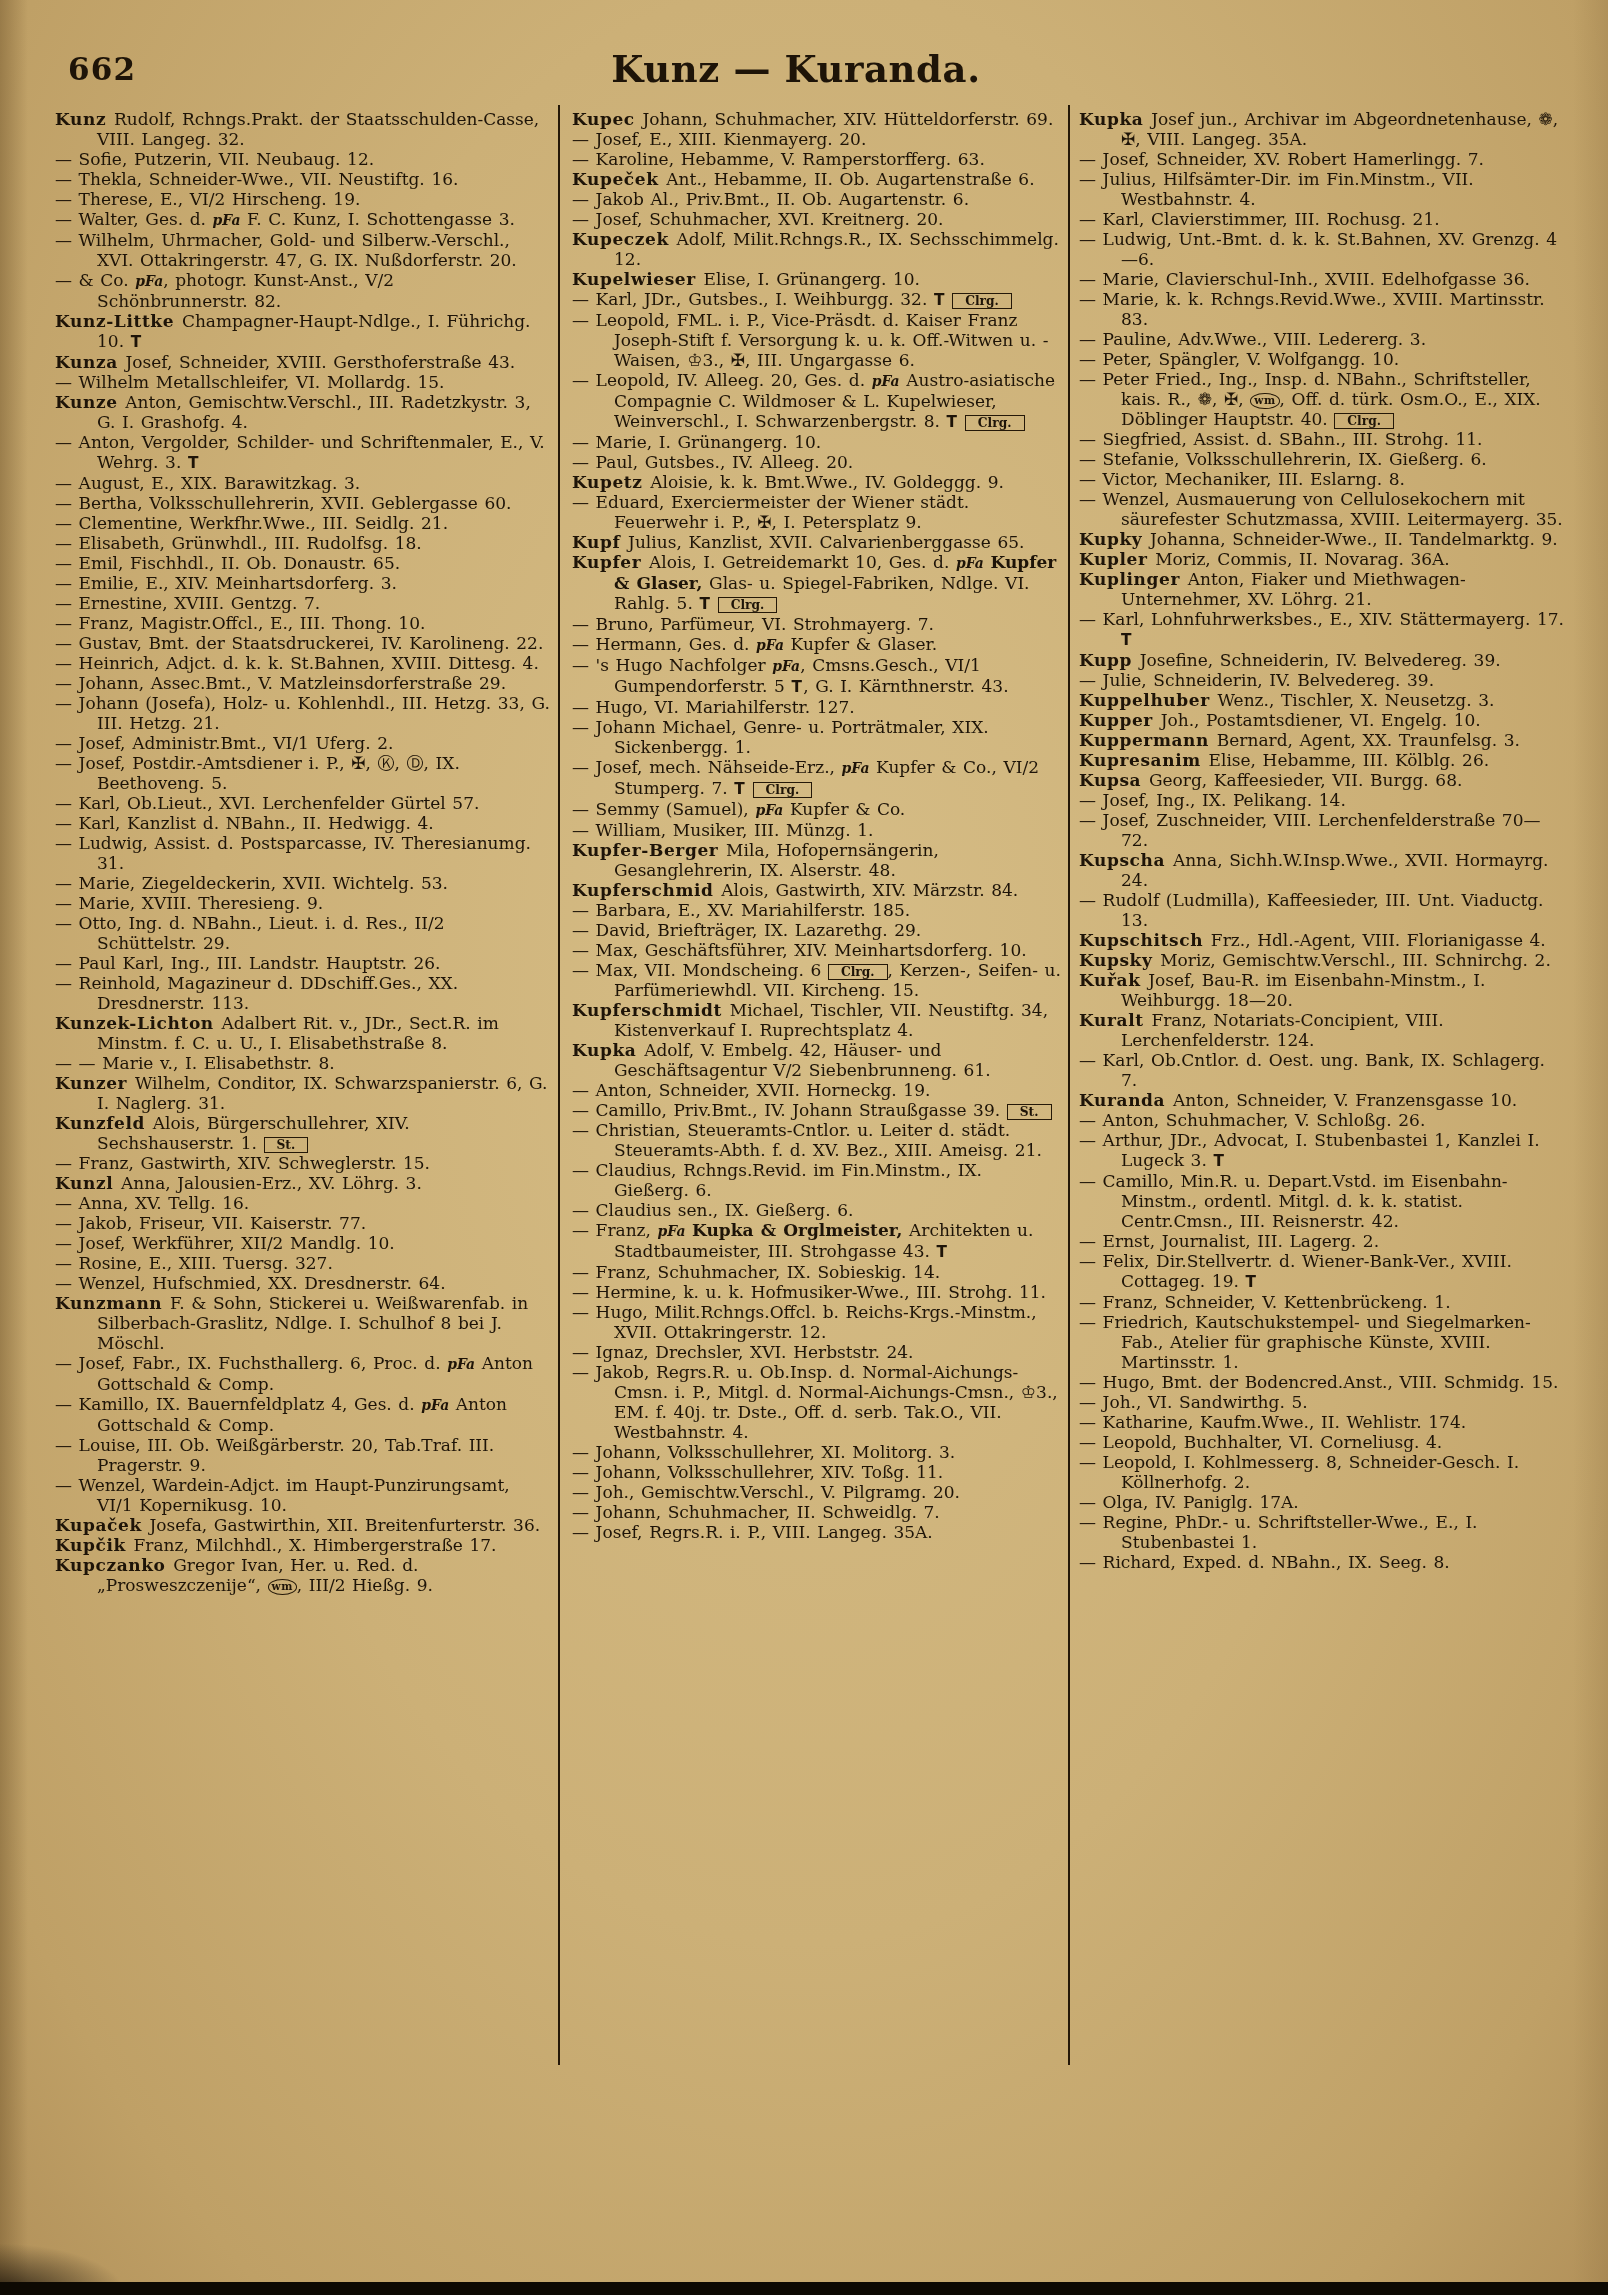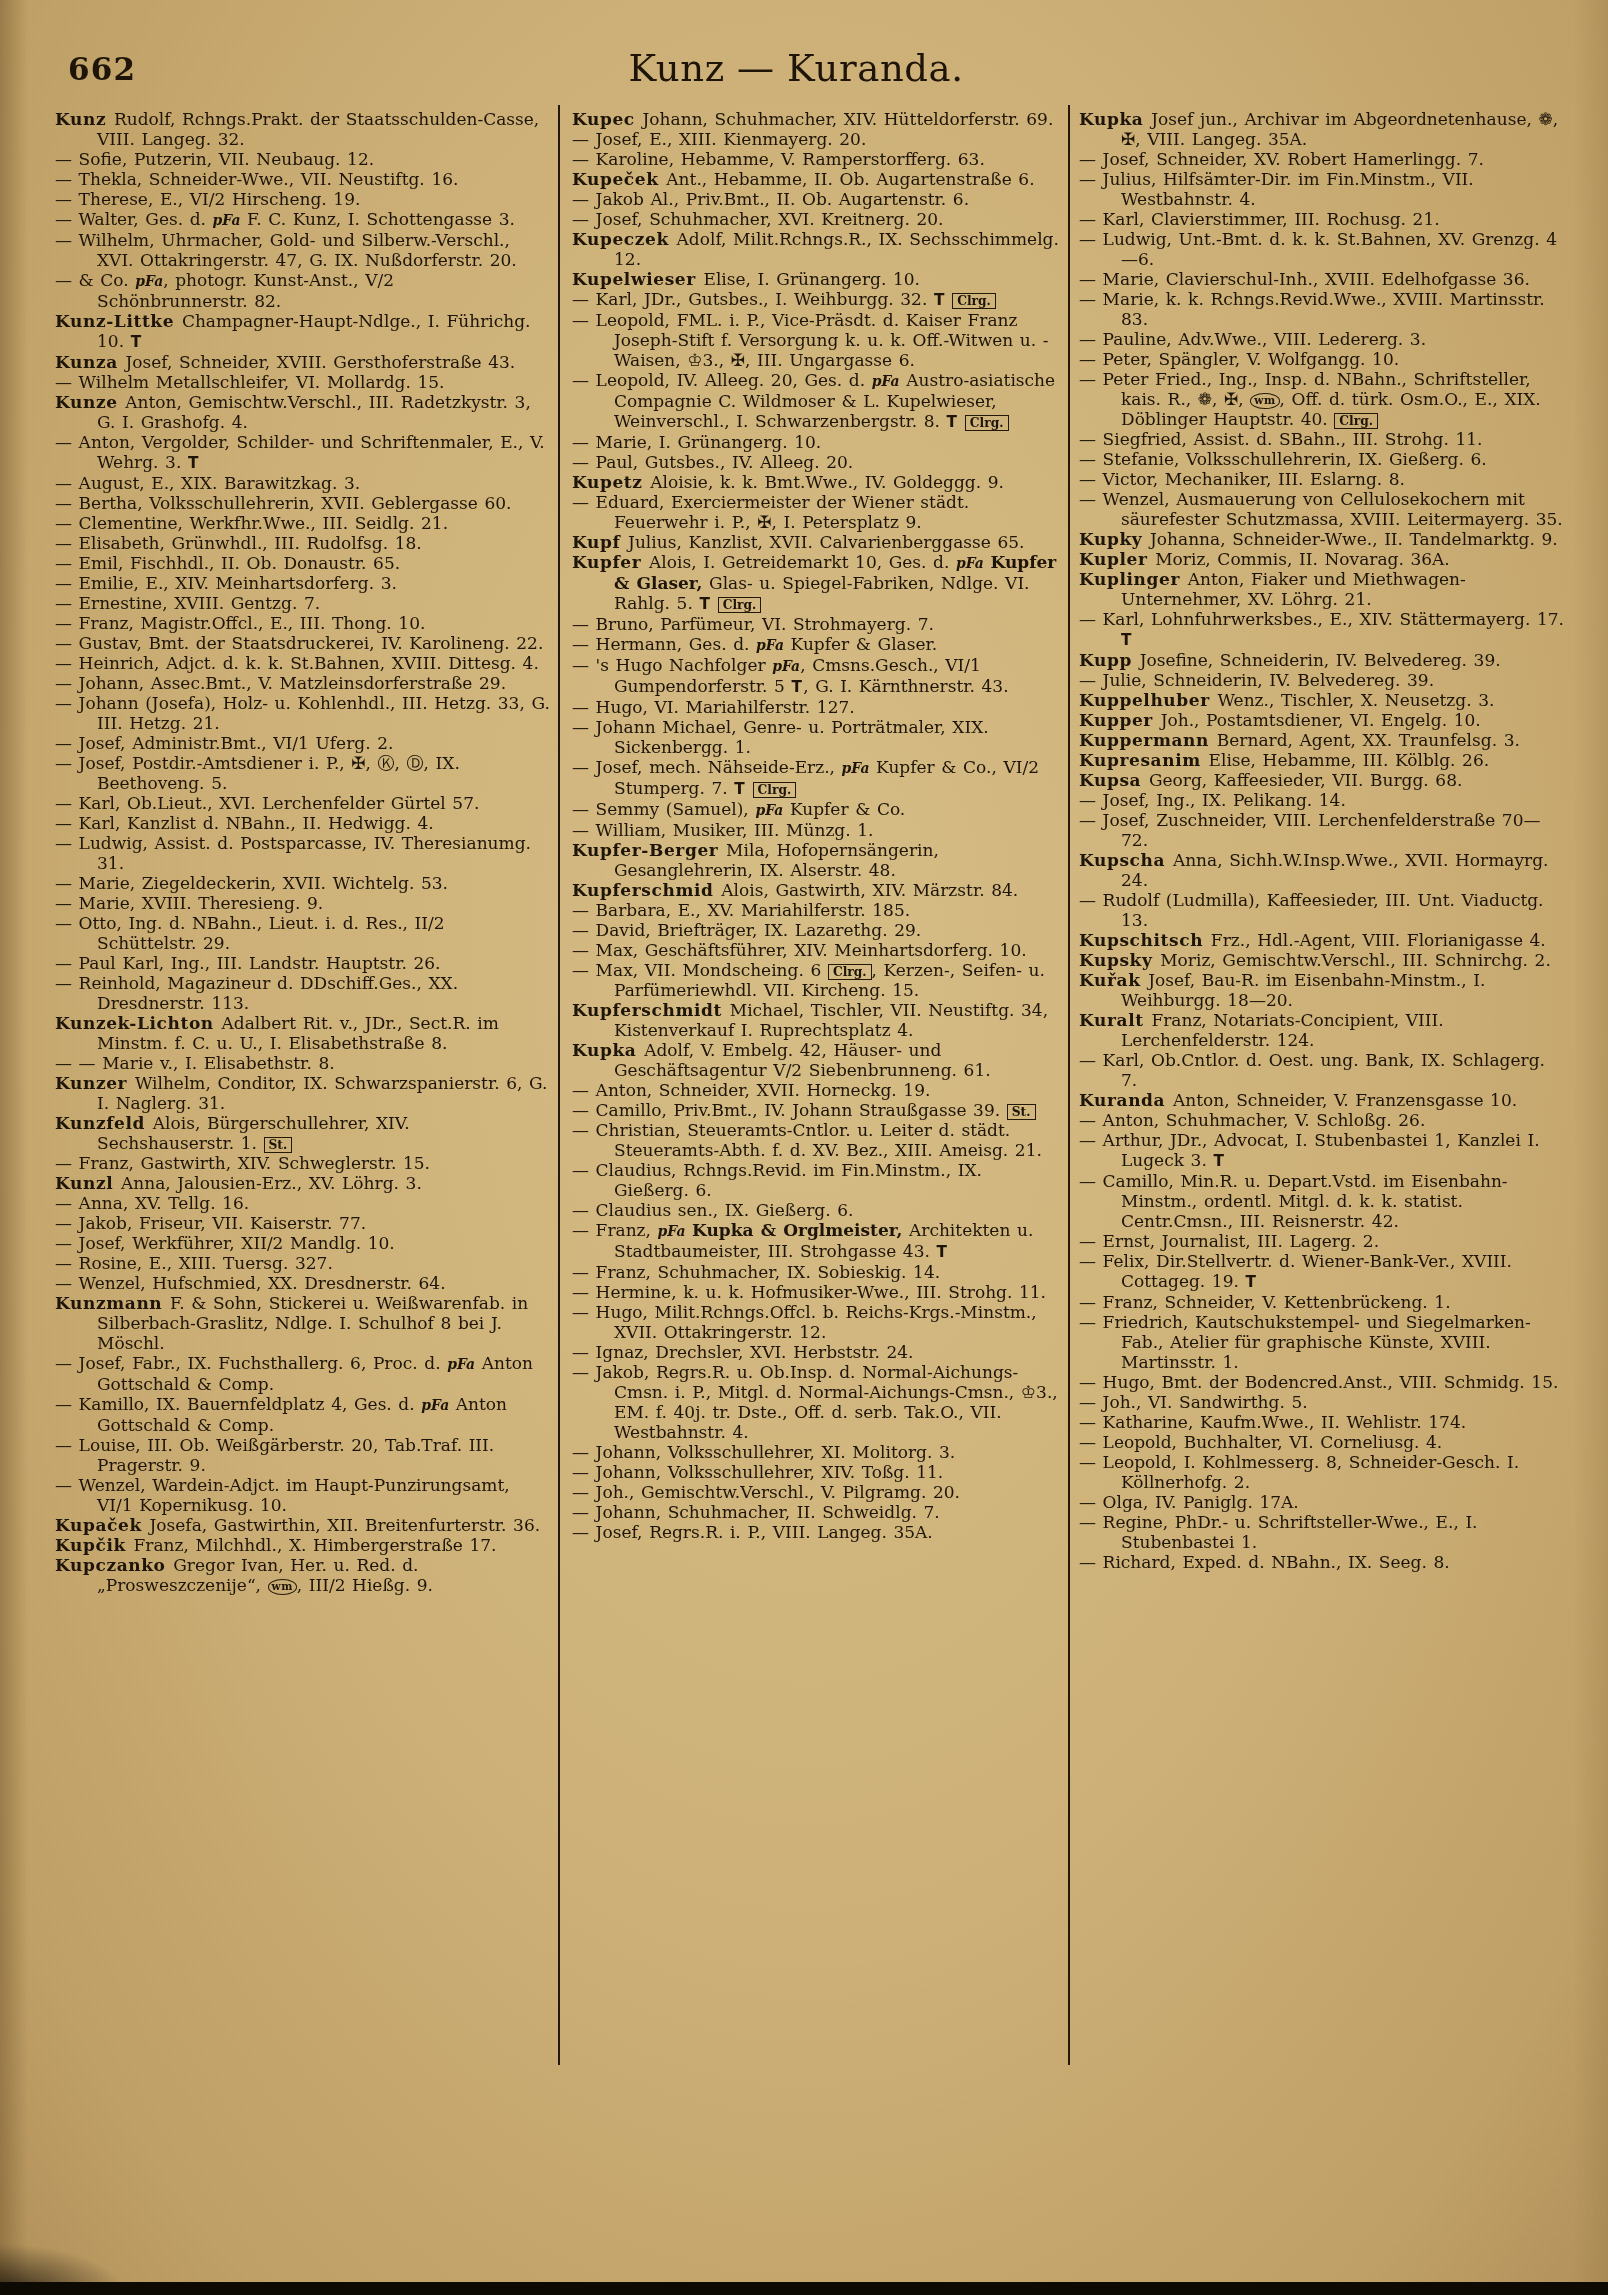--- a/index.html
+++ b/index.html
@@ -14,21 +14,21 @@
     font-family: "DejaVu Serif", "Liberation Serif", serif;
     color: #1e1408;
   }
   .page-number {
     position: absolute; left: 68px; top: 51px;
     font-size: 31px; font-weight: bold; letter-spacing: 1.2px;
   }
   .page-title {
     position: absolute; left: 0; right: 16px; top: 47px;
     text-align: center;
-    font-size: 37px; font-weight: normal; letter-spacing: 0.6px;
+    font-size: 37px; font-weight: bold; letter-spacing: 0.6px;
   }
   .col {
     position: absolute; top: 109px;
     font-size: 17px; line-height: 20px;
     text-align: left;
   }
   .col-1 { left: 55px;   width: 495px; }
   .col-2 { left: 572px;  width: 489px; }
   .col-3 { left: 1079px; width: 487px; }
   .entry {
@@ -53,21 +53,21 @@
     background: radial-gradient(ellipse at 0% 100%, rgba(10,6,2,.8) 0%, rgba(10,6,2,0) 70%);
   }
   .tok { white-space: nowrap; }
   .tok-T {
     font-family: "DejaVu Sans", sans-serif;
     font-weight: bold; font-size: 0.9em; letter-spacing: 1.2px;
   }
   .tok-Clrg, .tok-St {
     display: inline-block;
     border: 1.7px solid #241808;
-    padding: 0 4px;
+    padding: 0 12px;
     font-weight: bold;
     font-size: 0.72em;
     line-height: 1.15;
     text-indent: 0;
   }
   .tok-pFa { font-style: italic; font-weight: bold; font-size: 0.82em; }
   .tok-WM {
     display: inline-block;
     border: 1.4px solid #241808; border-radius: 50%;
     padding: 0 2.9px;

